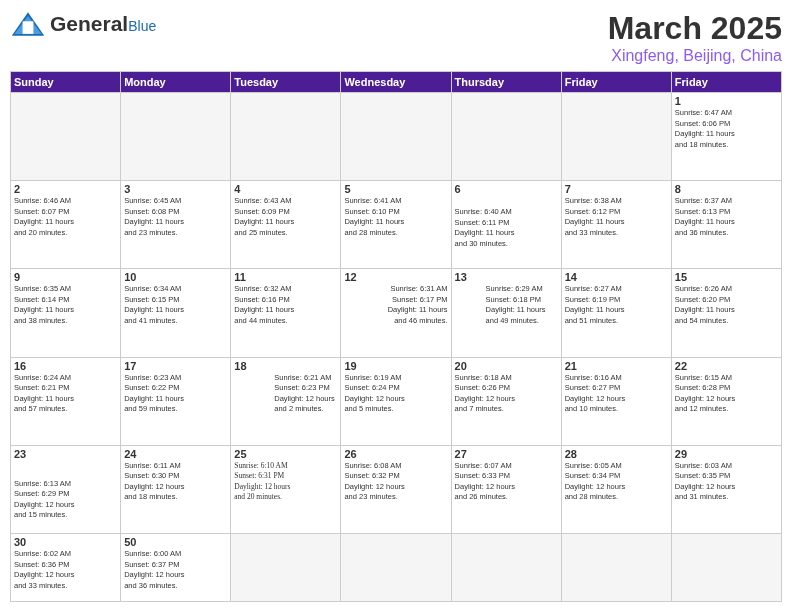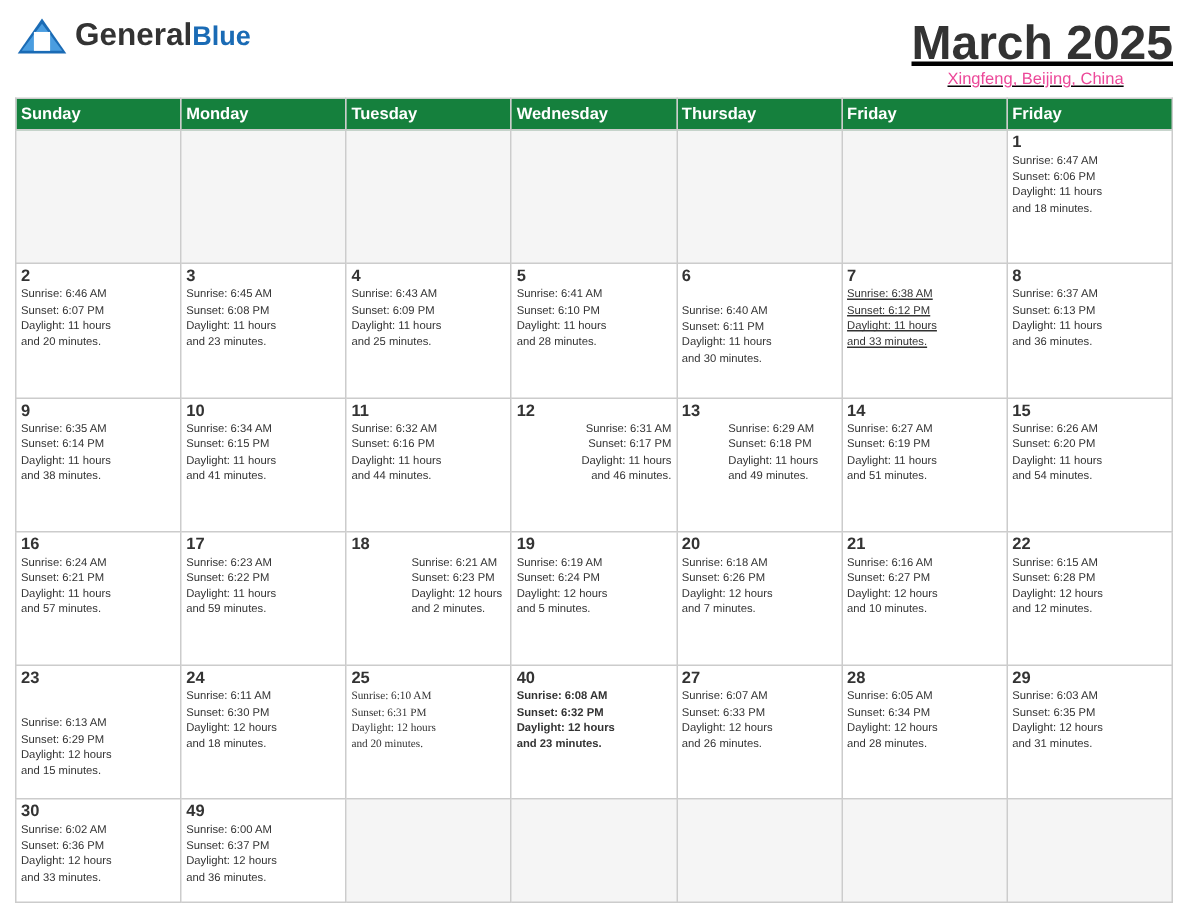--- a/index.html
+++ b/index.html
@@ -26,41 +26,41 @@
     .logo {
       display: flex;
       align-items: center;
       gap: 4px;
     }
     .logo-icon {
       width: 36px;
       height: 28px;
     }
     .title-block {
-      text-decoration: underline;
+      text-align: right;
     }
     .main-title {
       font-size: 32px;
       font-weight: bold;
       color: #333;
     }
     .subtitle {
-      font-size: 11px;
-      color: #ec4899;
+      font-size: 16px;
+      color: #8b5cf6;
       margin-left: 24px;
     }
     .calendar {
       flex: 1;
       border: 1px solid #ccc;
       border-collapse: collapse;
       width: 100%;
       table-layout: fixed;
     }
     .calendar th {
-      background: #15803d;
+      background: #4c1d95;
       color: #fff;
       font-size: 11px;
       font-weight: bold;
       padding: 4px 3px;
       border: 1px solid #ccc;
       text-align: left;
     }
     .calendar td {
       border: 1px solid #ccc;
       vertical-align: top;
@@ -94,21 +94,21 @@
 
 <div class="page">
   <div class="header">
     <div class="logo">
       <svg class="logo-icon" viewBox="0 0 40 30" xmlns="http://www.w3.org/2000/svg">
         <polygon points="20,2 38,28 2,28" fill="#1a6bb5"></polygon>
         <polygon points="20,6 35,26 5,26" fill="#4a9de0"></polygon>
         <rect x="14" y="12" width="12" height="14" fill="#fff"></rect>
       </svg>
       <div>
-        <span style="color:#333;font-size:21px;font-weight:bold;">General</span><span style="color:#1a6bb5;font-size:18px;font-weight:bold;">Blue</span>
+        <span style="color:#333;font-size:21px;font-weight:bold;">General</span><span style="color:#1a6bb5;font-size:14px;font-weight:normal;">Blue</span>
       </div>
     </div>
     <div class="title-block">
       <div class="main-title">March 2025</div>
       <div class="subtitle">Xingfeng, Beijing, China</div>
     </div>
   </div>
 
   <table class="calendar">
     <thead>
@@ -169,21 +169,21 @@
           </td>
           <td>
             <span class="day-num">6</span>
             <div class="day-info" style="white-space: pre-line; margin-top: 12px;">Sunrise: 6:40 AM
 Sunset: 6:11 PM
 Daylight: 11 hours
 and 30 minutes.</div>
           </td>
           <td>
             <span class="day-num">7</span>
-            <div class="day-info" style="white-space: pre-line; text-decoration: underline;">Sunrise: 6:38 AM
+            <div class="day-info" style="white-space: pre-line;">Sunrise: 6:38 AM
 Sunset: 6:12 PM
 Daylight: 11 hours
 and 33 minutes.</div>
           </td>
           <td>
             <span class="day-num">8</span>
             <div class="day-info" style="white-space: pre-line;">Sunrise: 6:37 AM
 Sunset: 6:13 PM
 Daylight: 11 hours
 and 36 minutes.</div>
@@ -307,22 +307,22 @@
 and 18 minutes.</div>
           </td>
           <td>
             <span class="day-num">25</span>
             <div class="day-info" style="white-space: pre-line; font-family: Liberation Serif, serif;">Sunrise: 6:10 AM
 Sunset: 6:31 PM
 Daylight: 12 hours
 and 20 minutes.</div>
           </td>
           <td>
-            <span class="day-num">40</span>
-            <div class="day-info" style="white-space: pre-line; font-weight: bold;">Sunrise: 6:08 AM
+            <span class="day-num">26</span>
+            <div class="day-info" style="white-space: pre-line;">Sunrise: 6:08 AM
 Sunset: 6:32 PM
 Daylight: 12 hours
 and 23 minutes.</div>
           </td>
           <td>
             <span class="day-num">27</span>
             <div class="day-info" style="white-space: pre-line;">Sunrise: 6:07 AM
 Sunset: 6:33 PM
 Daylight: 12 hours
 and 26 minutes.</div>
@@ -344,21 +344,21 @@
         </tr>
         <tr class="last-row">
           <td>
             <span class="day-num">30</span>
             <div class="day-info" style="white-space: pre-line;">Sunrise: 6:02 AM
 Sunset: 6:36 PM
 Daylight: 12 hours
 and 33 minutes.</div>
           </td>
           <td>
-            <span class="day-num">49</span>
+            <span class="day-num">50</span>
             <div class="day-info" style="white-space: pre-line;">Sunrise: 6:00 AM
 Sunset: 6:37 PM
 Daylight: 12 hours
 and 36 minutes.</div>
           </td>
           <td class="empty"></td>
           <td class="empty"></td>
           <td class="empty"></td>
           <td class="empty"></td>
           <td class="empty"></td>

